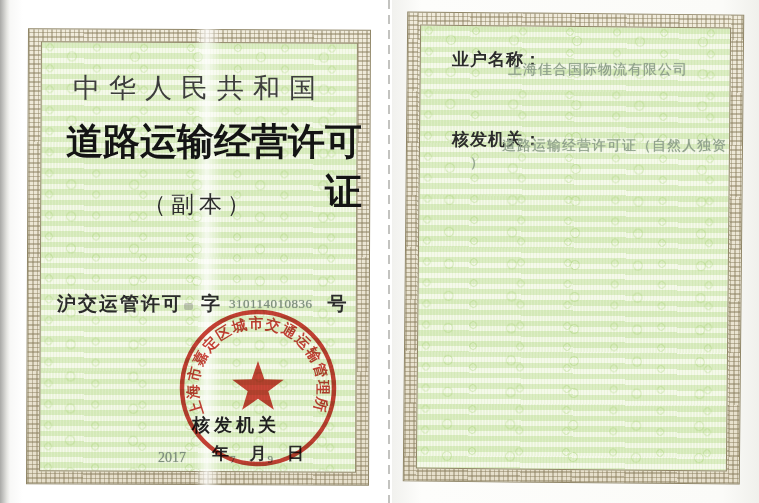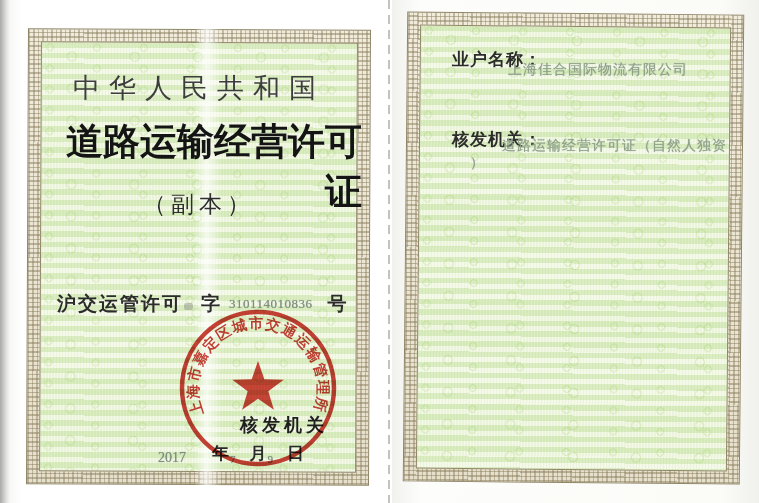--- a/index.html
+++ b/index.html
@@ -56,21 +56,21 @@
   .line-valid{position:absolute;left:50px;top:292px;z-index:6;white-space:nowrap;color:#333;}
   .v-label{font-size:13.5px;font-weight:700;letter-spacing:1px;}
   .v-num{font-size:13.5px;position:relative;top:2px;}
   .v-unit{font-size:14.5px;font-weight:700;}
   .ml6{margin-left:6px;}.ml10{margin-left:10px;}.ml4{margin-left:4px;}.ml12{margin-left:12px;}
   .stamp{position:absolute;left:165px;top:303px;width:170px;height:170px;z-index:8;
           mix-blend-mode:multiply;opacity:.92;}
   .seal-ring{fill:none;stroke:#c73127;stroke-width:4.5px;}
   .seal-text{fill:#c73127;font-size:14.5px;font-weight:700;letter-spacing:1.5px;}
   .seal-star{fill:#cd362b;}
-  .issuer{position:absolute;left:184px;top:413px;width:136px;text-align:right;z-index:6;
+  .issuer{position:absolute;left:184px;top:413px;width:136px;text-align:left;z-index:6;
           font-size:18px;font-weight:700;letter-spacing:4px;color:#1f1f1f;}
   .line-issued{position:absolute;left:150px;top:442px;z-index:6;white-space:nowrap;color:#2a2a2a;}
   .i-year{font-size:14px;position:relative;top:3px;}
   .i-unit{font-size:17px;font-weight:700;margin-left:26px;}
   .i-small{font-size:11px;position:relative;top:4px;margin-left:1px;}
   .i-unit2{font-size:17px;font-weight:700;margin-left:14px;}
   
   .lab{position:absolute;z-index:6;font-family:"Liberation Sans","DejaVu Sans",sans-serif;
           font-weight:700;font-size:17px;letter-spacing:1px;color:#2c2c2c;white-space:nowrap;}
   .val{position:absolute;z-index:6;font-size:14px;letter-spacing:1px;color:#8fa18b;

